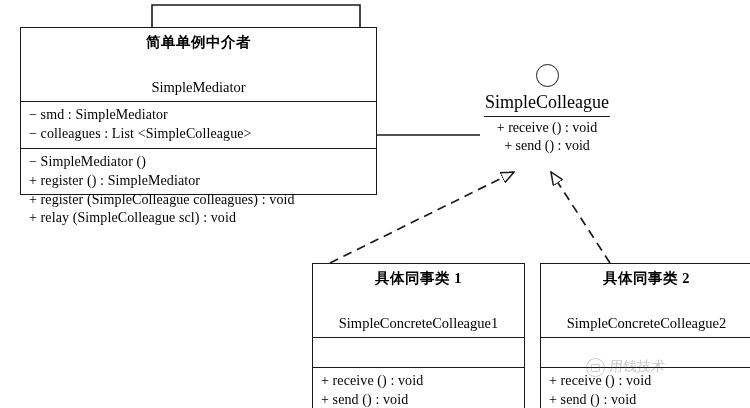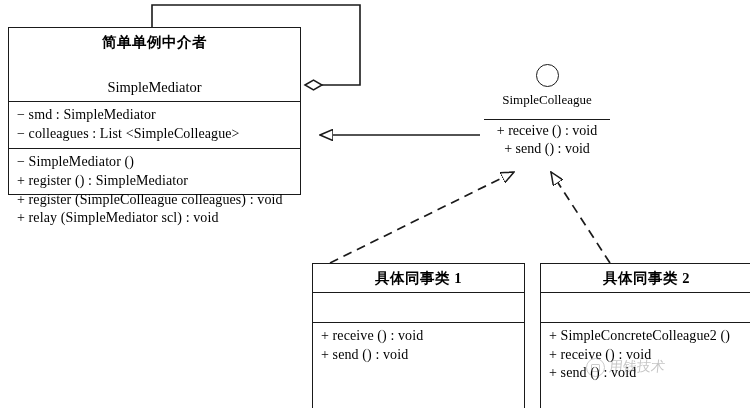--- a/index.html
+++ b/index.html
@@ -69,22 +69,22 @@
   }
   #iface .ball {
     width: 21px;
     height: 21px;
     border: 1.7px solid #1a1a1a;
     border-radius: 50%;
     margin: 0 auto 5px auto;
     background: #ffffff;
   }
   #iface .iname {
-    font-size: 13px;
-    padding-bottom: 10px;
+    font-size: 18px;
+    padding-bottom: 2px;
   }
   #iface .rule {
     width: 126px;
     height: 0;
     border-top: 1.6px solid #1a1a1a;
     margin: 1px auto 2px auto;
   }
   #iface .imembers {
     font-size: 14px;
     line-height: 1.32;
@@ -150,65 +150,66 @@
 
     <g>
       <line x1="330" y1="263" x2="514" y2="172" stroke="#1a1a1a" stroke-width="1.7" stroke-dasharray="9,6" marker-end="url(#hollowTriangle)"></line>
     </g>
 
     <g>
       <line x1="610" y1="263" x2="551" y2="172" stroke="#1a1a1a" stroke-width="1.7" stroke-dasharray="9,6" marker-end="url(#hollowTriangle)"></line>
     </g>
   </svg>
 
-  <div class="umlbox" style="left:8px; top:27px; width:293px; height:168px;">
+  <div class="umlbox" style="left:20px; top:27px; width:357px; height:168px;">
     <div class="compartment cls-title">
       <div class="cn">简单单例中介者</div>
       <div class="en">SimpleMediator</div>
     </div>
     <div class="compartment comp-div members">
       <div>− smd : SimpleMediator</div>
       <div>− colleagues : List &lt;SimpleColleague&gt;</div>
     </div>
     <div class="compartment comp-div members">
       <div>− SimpleMediator ()</div>
       <div>+ register () : SimpleMediator</div>
       <div>+ register (SimpleColleague colleagues) : void</div>
-      <div>+ relay (SimpleMediator scl) : void</div>
+      <div>+ relay (SimpleColleague scl) : void</div>
     </div>
   </div>
 
   <div id="iface">
     <div class="ball"></div>
     <div class="iname">SimpleColleague</div>
     <div class="rule"></div>
     <div class="imembers">
       <div>+ receive () : void</div>
       <div>+ send () : void</div>
     </div>
   </div>
 
   <div class="umlbox" style="left:312px; top:263px; width:213px; height:146px;">
     <div class="compartment cls-title">
       <div class="cn">具体同事类 1</div>
+      <div class="en">SimpleConcreteColleague1</div>
     </div>
     <div class="compartment comp-div empty-comp"></div>
     <div class="compartment comp-div members">
       <div>+ receive () : void</div>
       <div>+ send () : void</div>
     </div>
   </div>
 
   <div class="umlbox" style="left:540px; top:263px; width:213px; height:146px;">
     <div class="compartment cls-title">
       <div class="cn">具体同事类 2</div>
+      <div class="en">SimpleConcreteColleague2</div>
     </div>
     <div class="compartment comp-div empty-comp"></div>
     <div class="compartment comp-div members">
-      <div>+ SimpleConcreteColleague2 ()</div>
       <div>+ receive () : void</div>
       <div>+ send () : void</div>
     </div>
   </div>
 
   <div id="watermark">
     <div class="wm-logo"></div>
     <div class="wm-text">用钱技术</div>
   </div>
 

